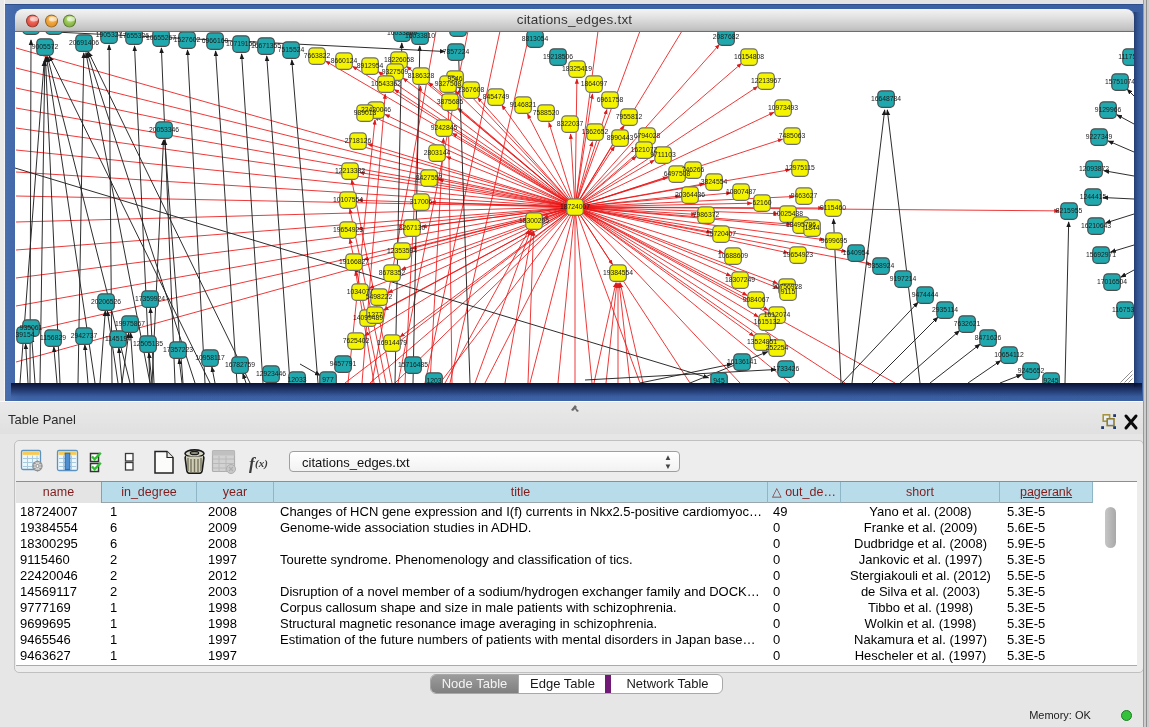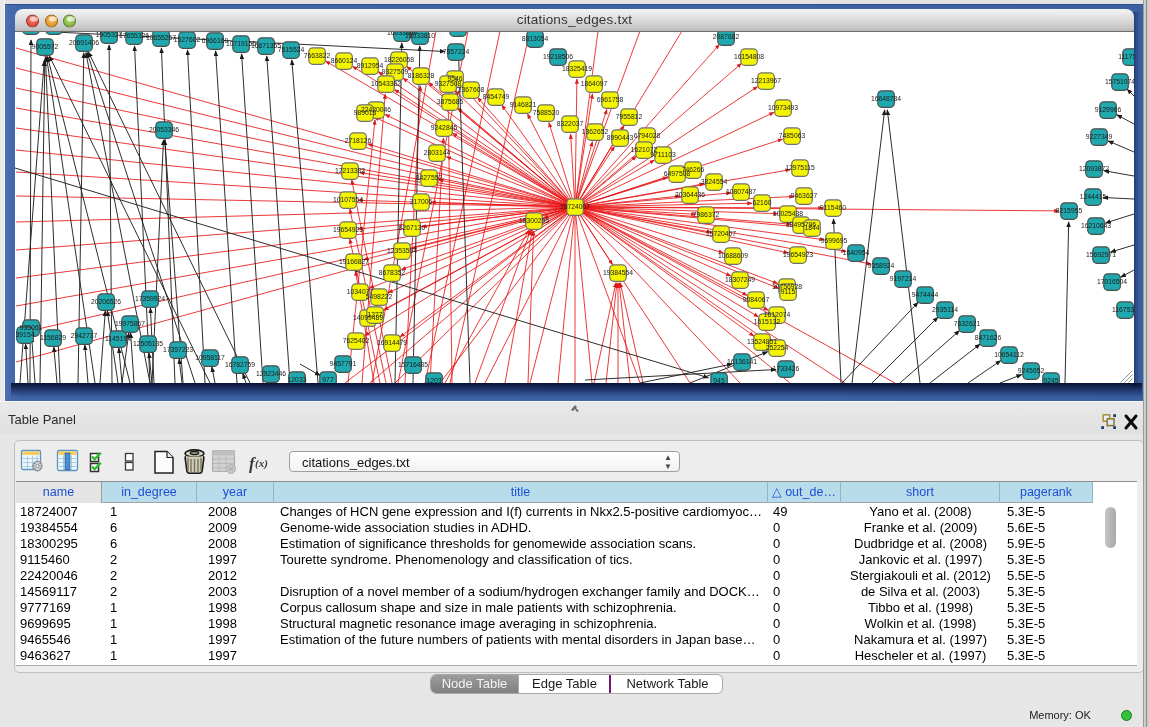--- a/index.html
+++ b/index.html
@@ -44,29 +44,29 @@
 #pbox { position:absolute; left:14px; top:440px; width:1130px; height:233px;
   background:#ededed; border:1px solid #c0c0c0; border-radius:5px; }
 #combo { position:absolute; left:289px; top:451px; width:391px; height:21px;
   background:linear-gradient(180deg,#ffffff,#f2f2f2); border:1px solid #9f9f9f; border-radius:4px; }
 #combo .t { position:absolute; left:12px; top:3px; font-size:13px; color:#111; }
 #combo .arr { position:absolute; right:7px; top:1px; font-size:8px; color:#444; line-height:9px; }
 
 
 #thead { position:absolute; left:16px; top:481px; width:1121px; height:22px;
   background:#b9dcea; border-top:1px solid #8e8e8e; border-bottom:1px solid #9aa6ac; }
-.hc { position:absolute; top:0; height:22px; font-size:12.5px; color:#1d4ed8;
+.hc { position:absolute; top:0; height:22px; font-size:12.5px; color:#7f1d1d;
   text-align:center; line-height:21px; border-right:1px solid #8fb6c6; }
 #h-name { left:0; width:86px; background:#e4e4e4; border-right:1px solid #9a9a9a; }
 #h-ind { left:86px; width:95px; }
 #h-year { left:181px; width:77px; }
 #h-title { left:258px; width:494px; }
 #h-out { left:752px; width:73px; }
 #h-short { left:825px; width:159px; }
-#h-pr { left:984px; width:93px; }
+#h-pr { left:984px; width:93px;text-decoration:underline; }
 #h-white { left:1077px; width:44px; background:#fff; border-right:none; }
 #tbody { position:absolute; left:16px; top:503px; width:1121px; height:163px;
   background:#fff; overflow:hidden; border-bottom:1px solid #aaa; }
 .trow { position:absolute; left:0; width:1121px; height:16px; font-size:13px; color:#000; }
 .trow span { position:absolute; top:0; white-space:nowrap; }
 .c-name { left:4px; }
 .c-ind { left:94px; }
 .c-year { left:192px; }
 .c-title { left:264px; }
 .c-out { left:757px; }
@@ -75,21 +75,21 @@
 #vscroll { position:absolute; left:1104px; top:505px; width:15px; height:159px; }
 #vthumb { position:absolute; left:1px; top:2px; width:11px; height:41px;
   background:linear-gradient(90deg,#c6c6c6,#a8a8a8); border-radius:6px; }
 
 
 #tabs { position:absolute; left:430px; top:674px; width:293px; height:20px;
   background:#fff; border:1px solid #a8a8a8; border-radius:6px; font-size:13px; }
 #tabs .seg { position:absolute; top:0; height:18px; line-height:18px; text-align:center; color:#1a1a1a; }
 #seg1 { left:0; width:88px; background:linear-gradient(180deg,#9c9c9c,#7f7f7f);
   border-radius:5px 0 0 5px; color:#f4f4f4 !important; border-right:1px solid #a8a8a8; }
-#seg2 { left:89px; width:91px; border-right:2px solid #701a75; }
+#seg2 { left:89px; width:91px; border-right:6px solid #701a75; }
 #seg3 { left:181px; width:111px; }
 
 #mem { position:absolute; left:1010px; top:709px; width:100px; font-size:11px;
   color:#1a1a1a; text-align:center; }
 #memdot { position:absolute; left:1121px; top:710px; width:11px; height:11px; border-radius:50%;
   background:#33c23a; border:1px solid #1e7a24; }
 
 
 #topstrip { position:absolute; left:0; top:0; width:1149px; height:4px; background:#e3e3e3; }
 #leftstrip { position:absolute; left:0; top:0; width:5px; height:401px; background:#e9e9e9; border-right:1px solid #f6f6f6; }
@@ -703,21 +703,20 @@
         <span class="c-year">2009</span>
         <span class="c-title">Genome-wide association studies in ADHD.</span>
         <span class="c-out">0</span>
         <span class="c-short">Franke et al. (2009)</span>
         <span class="c-pr">5.6E-5</span>
       </div>
 <div class="trow" style="top:33px">
 <span class="c-name">18300295</span>
         <span class="c-ind">6</span>
         <span class="c-year">2008</span>
-        <span class="c-title">Estimation of significance thresholds for genomewide association scans.</span>
         <span class="c-out">0</span>
         <span class="c-short">Dudbridge et al. (2008)</span>
         <span class="c-pr">5.9E-5</span>
       </div>
 <div class="trow" style="top:49px">
 <span class="c-name">9115460</span>
         <span class="c-ind">2</span>
         <span class="c-year">1997</span>
         <span class="c-title">Tourette syndrome. Phenomenology and classification of tics.</span>
         <span class="c-out">0</span>

